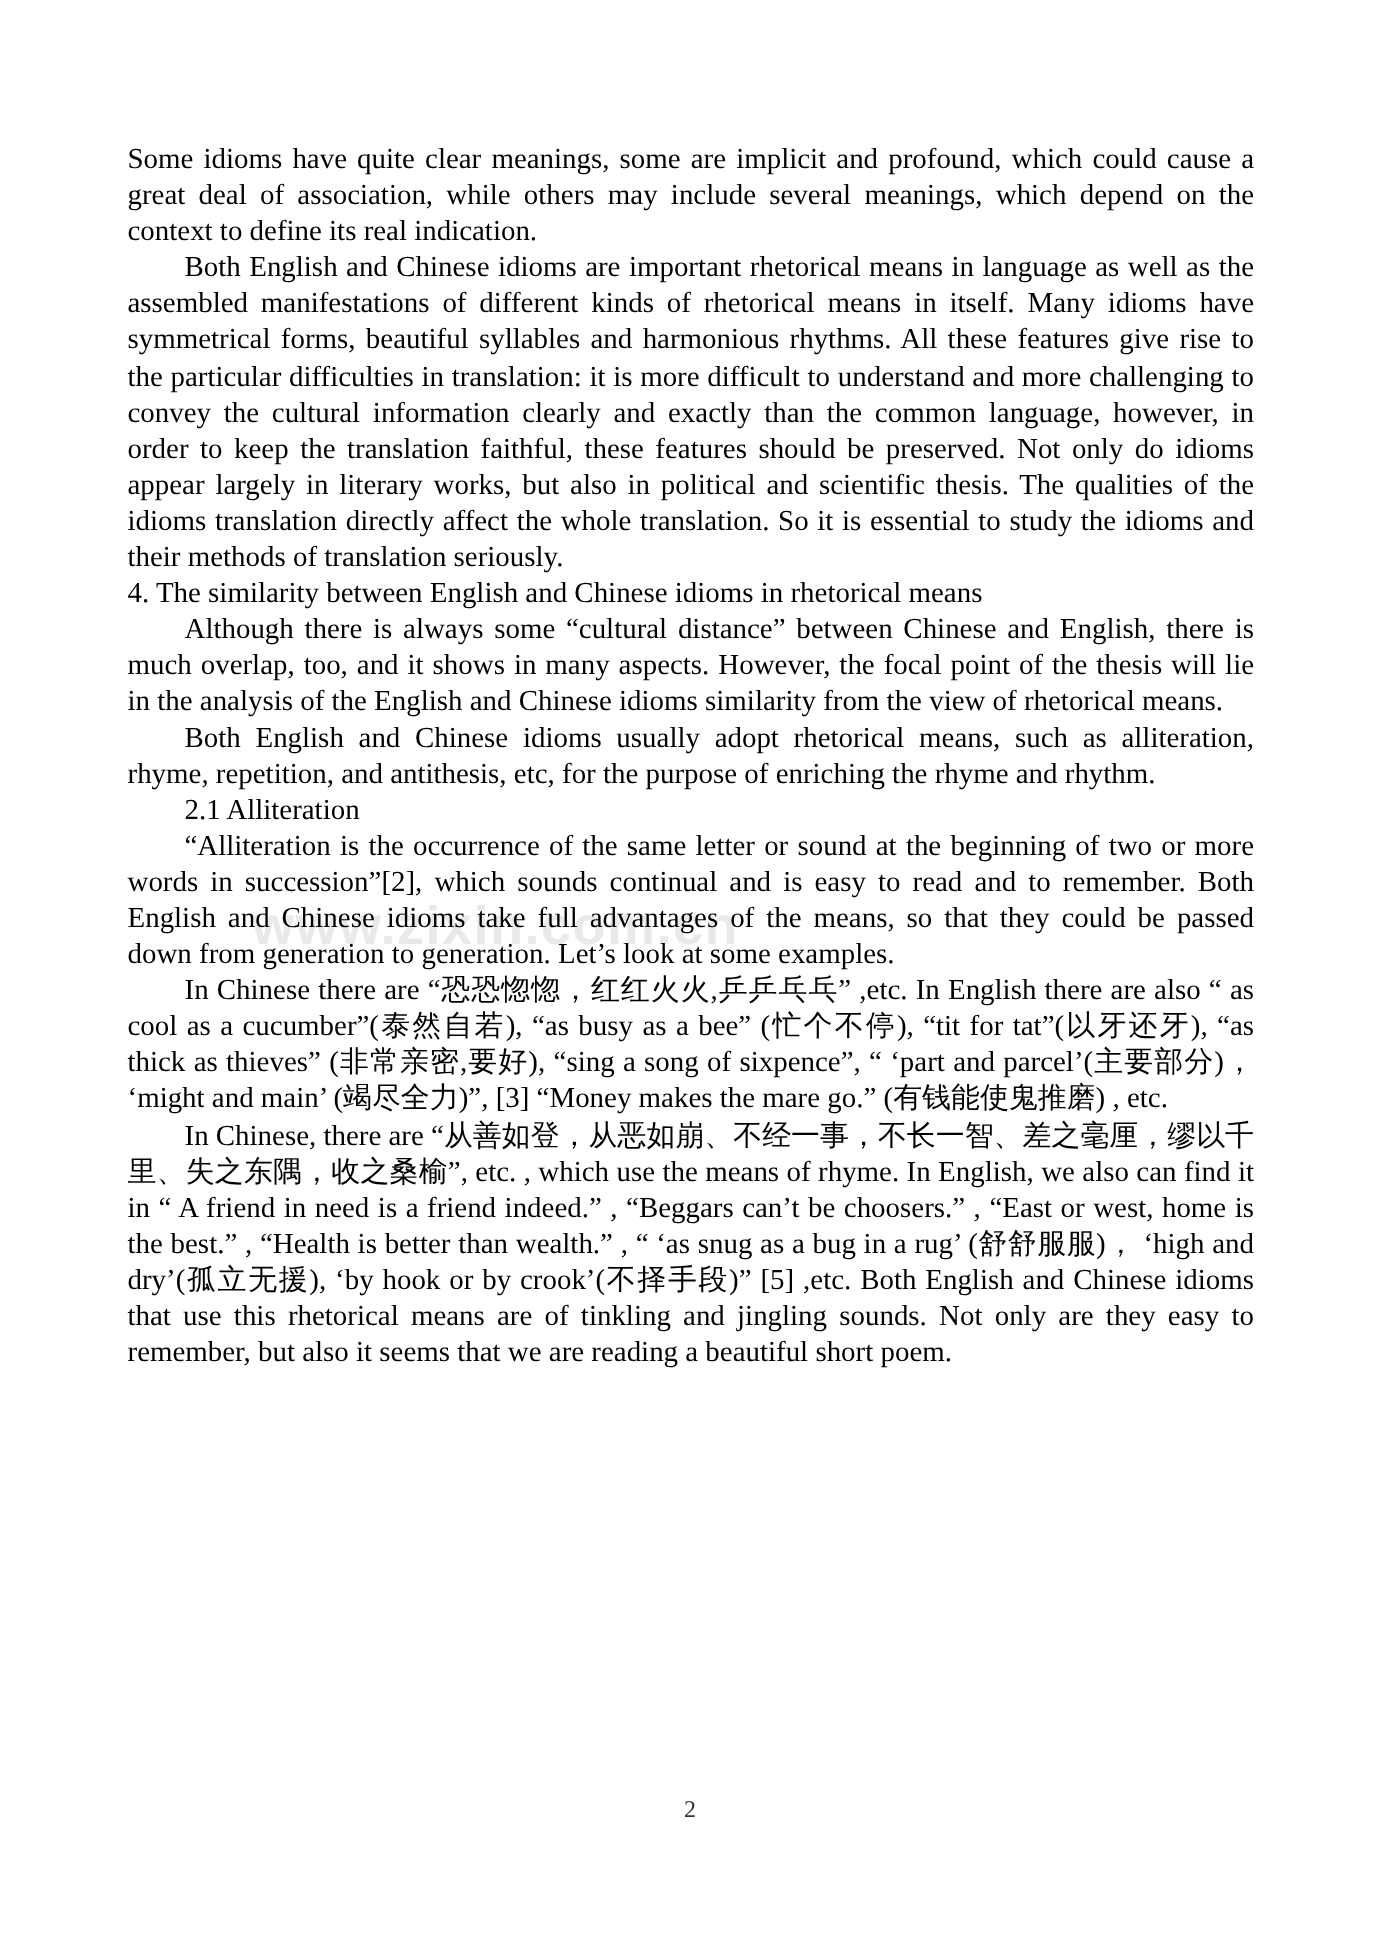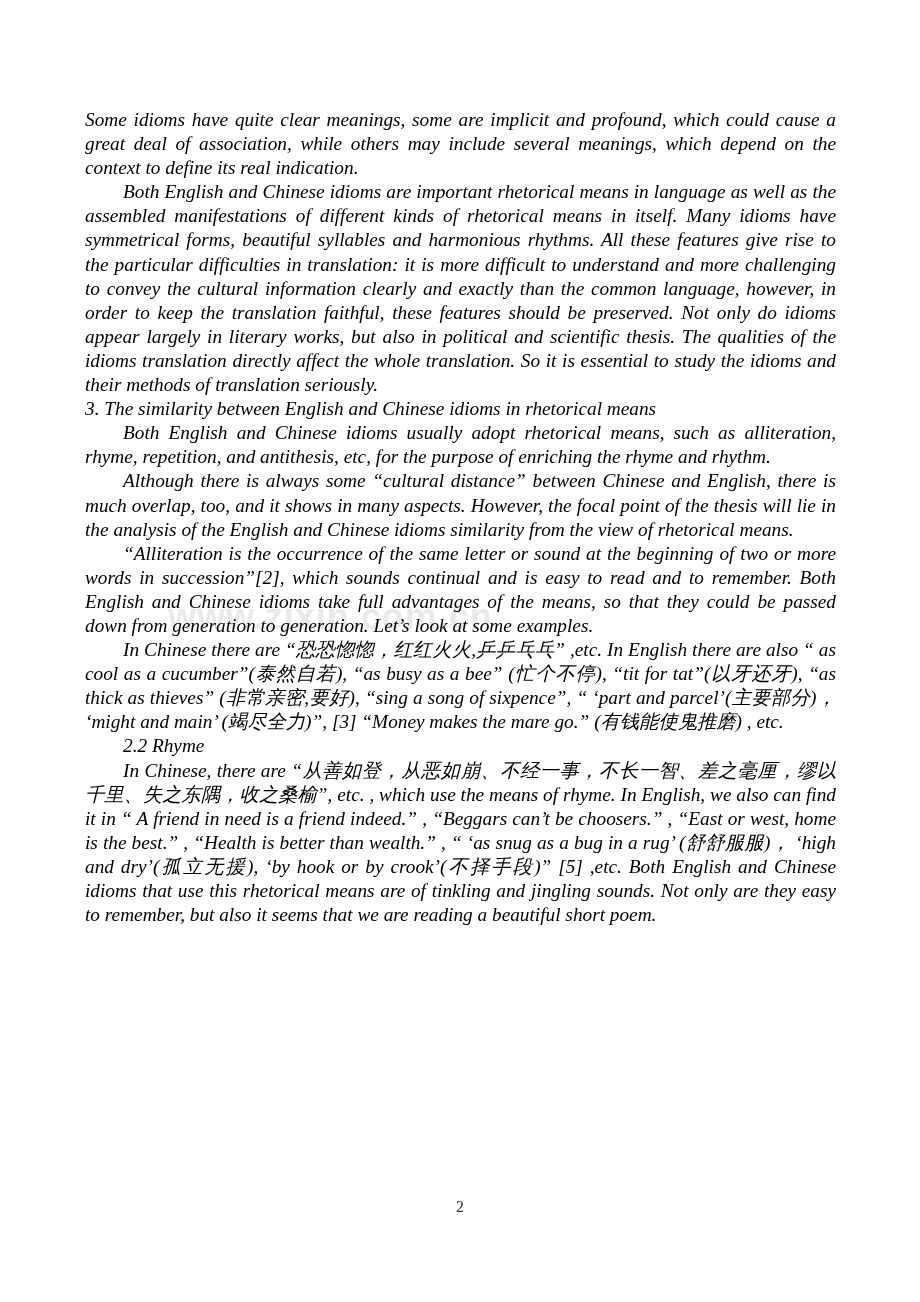--- a/index.html
+++ b/index.html
@@ -30,24 +30,23 @@
     letter-spacing: 1px;
     color: #e9e9ec;
     white-space: nowrap;
     user-select: none;
     pointer-events: none;
     z-index: 0;
   }
   .content {
     position: absolute;
     left: 85px;
-    top: 108px;
+    top: 95px;
     width: 751px;
     z-index: 2;
-    font-style: italic;
   }
   p.para {
     margin: 0;
     padding: 0;
     font-size: 19.3px;
     line-height: 24.1px;
     text-align: justify;
     text-justify: inter-word;
     text-indent: 0;
     hyphens: none;
@@ -74,24 +73,24 @@
 </head>
 <body>
 
 <div class="page">
 
   <div class="watermark">www.zixin.com.cn</div>
 
   <div class="content">
     <p class="para flush">Some idioms have quite clear meanings, some are implicit and profound, which could cause a great deal of association, while others may include several meanings, which depend on the context to define its real indication.</p>
     <p class="para indent">Both English and Chinese idioms are important rhetorical means in language as well as the assembled manifestations of different kinds of rhetorical means in itself. Many idioms have symmetrical forms, beautiful syllables and harmonious rhythms. All these features give rise to the particular difficulties in translation: it is more difficult to understand and more challenging to convey the cultural information clearly and exactly than the common language, however, in order to keep the translation faithful, these features should be preserved. Not only do idioms appear largely in literary works, but also in political and scientific thesis. The qualities of the idioms translation directly affect the whole translation. So it is essential to study the idioms and their methods of translation seriously.</p>
-    <p class="para flush">3. The similarity between English and Chinese idioms in rhetorical means</p>
+    <p class="para flush">4. The similarity between English and Chinese idioms in rhetorical means</p>
+    <p class="para indent">Although there is always some “cultural distance” between Chinese and English, there is much overlap, too, and it shows in many aspects. However, the focal point of the thesis will lie in the analysis of the English and Chinese idioms similarity from the view of rhetorical means.</p>
     <p class="para indent">Both English and Chinese idioms usually adopt rhetorical means, such as alliteration, rhyme, repetition, and antithesis, etc, for the purpose of enriching the rhyme and rhythm.</p>
-    <p class="para indent">Although there is always some “cultural distance” between Chinese and English, there is much overlap, too, and it shows in many aspects. However, the focal point of the thesis will lie in the analysis of the English and Chinese idioms similarity from the view of rhetorical means.</p>
+    <p class="para indent">2.1 Alliteration</p>
     <p class="para indent">“Alliteration is the occurrence of the same letter or sound at the beginning of two or more words in succession”[2], which sounds continual and is easy to read and to remember. Both English and Chinese idioms take full advantages of the means, so that they could be passed down from generation to generation. Let’s look at some examples.</p>
     <p class="para indent">In Chinese there are “恐恐惚惚，红红火火,乒乒乓乓” ,etc. In English there are also “ as cool as a cucumber”(泰然自若), “as busy as a bee” (忙个不停), “tit for tat”(以牙还牙), “as thick as thieves” (非常亲密,要好), “sing a song of sixpence”, “ ‘part and parcel’(主要部分)，  ‘might and main’ (竭尽全力)”, [3] “Money makes the mare go.” (有钱能使鬼推磨) , etc.</p>
-    <p class="para indent">2.2 Rhyme</p>
     <p class="para indent">In Chinese, there are “从善如登，从恶如崩、不经一事，不长一智、差之毫厘，缪以千里、失之东隅，收之桑榆”, etc. , which use the means of rhyme. In English, we also can find it in “ A friend in need is a friend indeed.” , “Beggars can’t be choosers.” , “East or west, home is the best.” , “Health is better than wealth.” , “ ‘as snug as a bug in a rug’ (舒舒服服)，  ‘high and dry’(孤立无援), ‘by hook or by crook’(不择手段)” [5] ,etc. Both English and Chinese idioms that use this rhetorical means are of tinkling and jingling sounds. Not only are they easy to remember, but also it seems that we are reading a beautiful short poem.</p>
   </div>
 
   <div class="pagenum">2</div>
 
 </div>
 
 </body></html>

